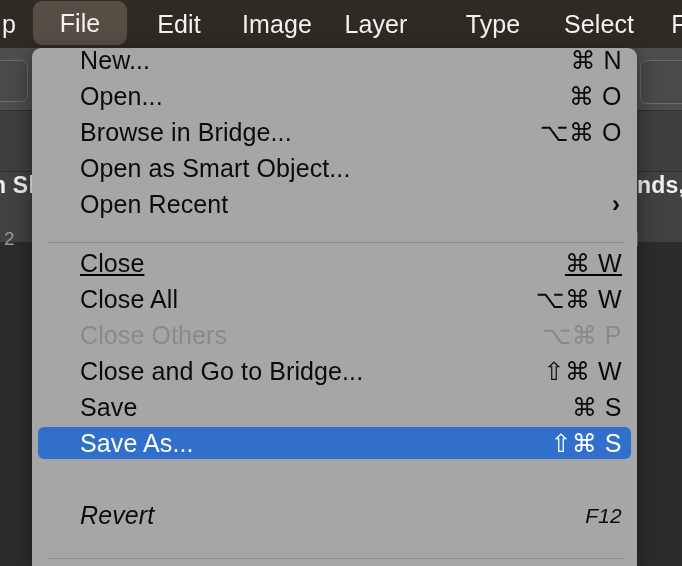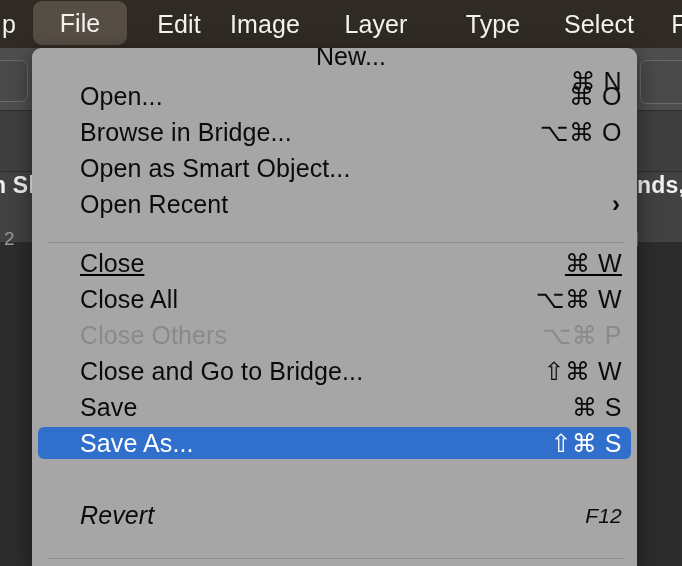--- a/index.html
+++ b/index.html
@@ -207,41 +207,41 @@
     <div class="menubar-inner" id="menubar-inner">
         <div class="mb-item" style="left: -14px; width: 46px;">
           <span>p</span>
         </div>
         <div class="mb-item active" style="left: 33px; width: 94px;">
           <span>File</span>
         </div>
         <div class="mb-item" style="left: 133px; width: 92px;">
           <span>Edit</span>
         </div>
-        <div class="mb-item" style="left: 210px; width: 110px;">
+        <div class="mb-item" style="left: 222px; width: 110px;">
           <span>Image</span>
         </div>
         <div class="mb-item" style="left: 324px; width: 104px;">
           <span>Layer</span>
         </div>
         <div class="mb-item" style="left: 444px; width: 98px;">
           <span>Type</span>
         </div>
         <div class="mb-item" style="left: 543px; width: 112px;">
           <span>Select</span>
         </div>
         <div class="mb-item" style="left: 662px; width: 34px;">
           <span>F</span>
         </div>
       </div>
   </div>
 
   <div class="menu-panel">
     <div class="menu-list" id="menu-list">
-        <div class="menu-item" style="top: -4px; flex-direction: column;">
+        <div class="menu-item" style="top: -4px;">
           <span class="mi-label">New...</span>
           <span class="mi-shortcut">⌘ N</span>
         </div>
         <div class="menu-item" style="top: 32px;">
           <span class="mi-label">Open...</span>
           <span class="mi-shortcut">⌘ O</span>
         </div>
         <div class="menu-item" style="top: 68px;">
           <span class="mi-label">Browse in Bridge...</span>
           <span class="mi-shortcut">⌥⌘ O</span>

